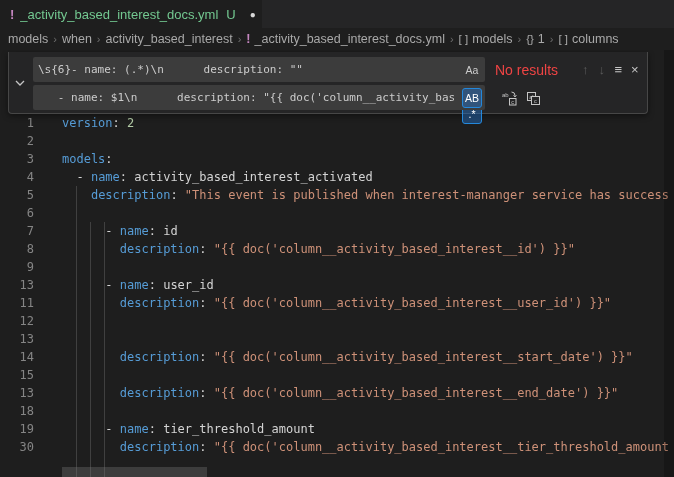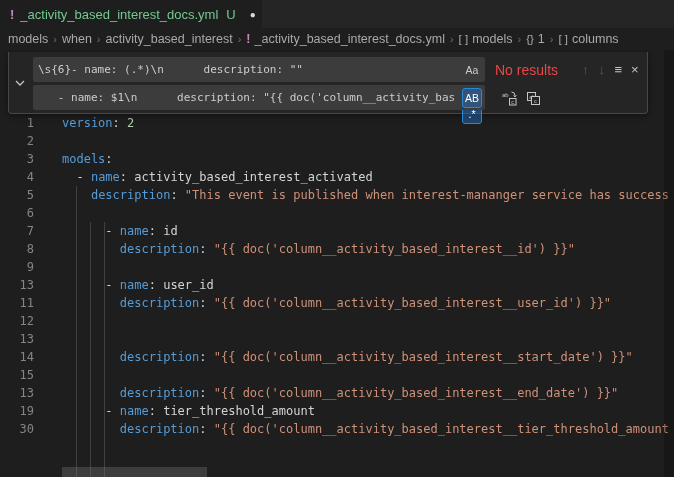--- a/index.html
+++ b/index.html
@@ -214,19 +214,20 @@
       <div class="code-line"><span class="line-num">7</span><span class="line-text"><span class="tok-d">      - </span><span class="tok-k">name</span><span class="tok-d">: </span><span class="tok-d">id</span></span></div>
       <div class="code-line"><span class="line-num">8</span><span class="line-text"><span class="tok-d">        </span><span class="tok-k">description</span><span class="tok-d">: </span><span class="tok-s">"{{ doc('column__activity_based_interest__id') }}"</span></span></div>
       <div class="code-line"><span class="line-num">9</span><span class="line-text"></span></div>
       <div class="code-line"><span class="line-num">13</span><span class="line-text"><span class="tok-d">      - </span><span class="tok-k">name</span><span class="tok-d">: </span><span class="tok-d">user_id</span></span></div>
       <div class="code-line"><span class="line-num">11</span><span class="line-text"><span class="tok-d">        </span><span class="tok-k">description</span><span class="tok-d">: </span><span class="tok-s">"{{ doc('column__activity_based_interest__user_id') }}"</span></span></div>
       <div class="code-line"><span class="line-num">12</span><span class="line-text"></span></div>
       <div class="code-line"><span class="line-num">13</span></div>
       <div class="code-line"><span class="line-num">14</span><span class="line-text"><span class="tok-d">        </span><span class="tok-k">description</span><span class="tok-d">: </span><span class="tok-s">"{{ doc('column__activity_based_interest__start_date') }}"</span></span></div>
       <div class="code-line"><span class="line-num">15</span><span class="line-text"></span></div>
       <div class="code-line"><span class="line-num">13</span><span class="line-text"><span class="tok-d">        </span><span class="tok-k">description</span><span class="tok-d">: </span><span class="tok-s">"{{ doc('column__activity_based_interest__end_date') }}"</span></span></div>
+      <div class="code-line"><span class="line-num">18</span><span class="line-text"></span></div>
       <div class="code-line"><span class="line-num">19</span><span class="line-text"><span class="tok-d">      - </span><span class="tok-k">name</span><span class="tok-d">: </span><span class="tok-d">tier_threshold_amount</span></span></div>
       <div class="code-line"><span class="line-num">30</span><span class="line-text"><span class="tok-d">        </span><span class="tok-k">description</span><span class="tok-d">: </span><span class="tok-s">"{{ doc('column__activity_based_interest__tier_threshold_amount</span></span></div>
     </div>
 
   <div class="right-shade"></div>
   <div class="hscrollbar"></div>
 </div>
 
 </body></html>

